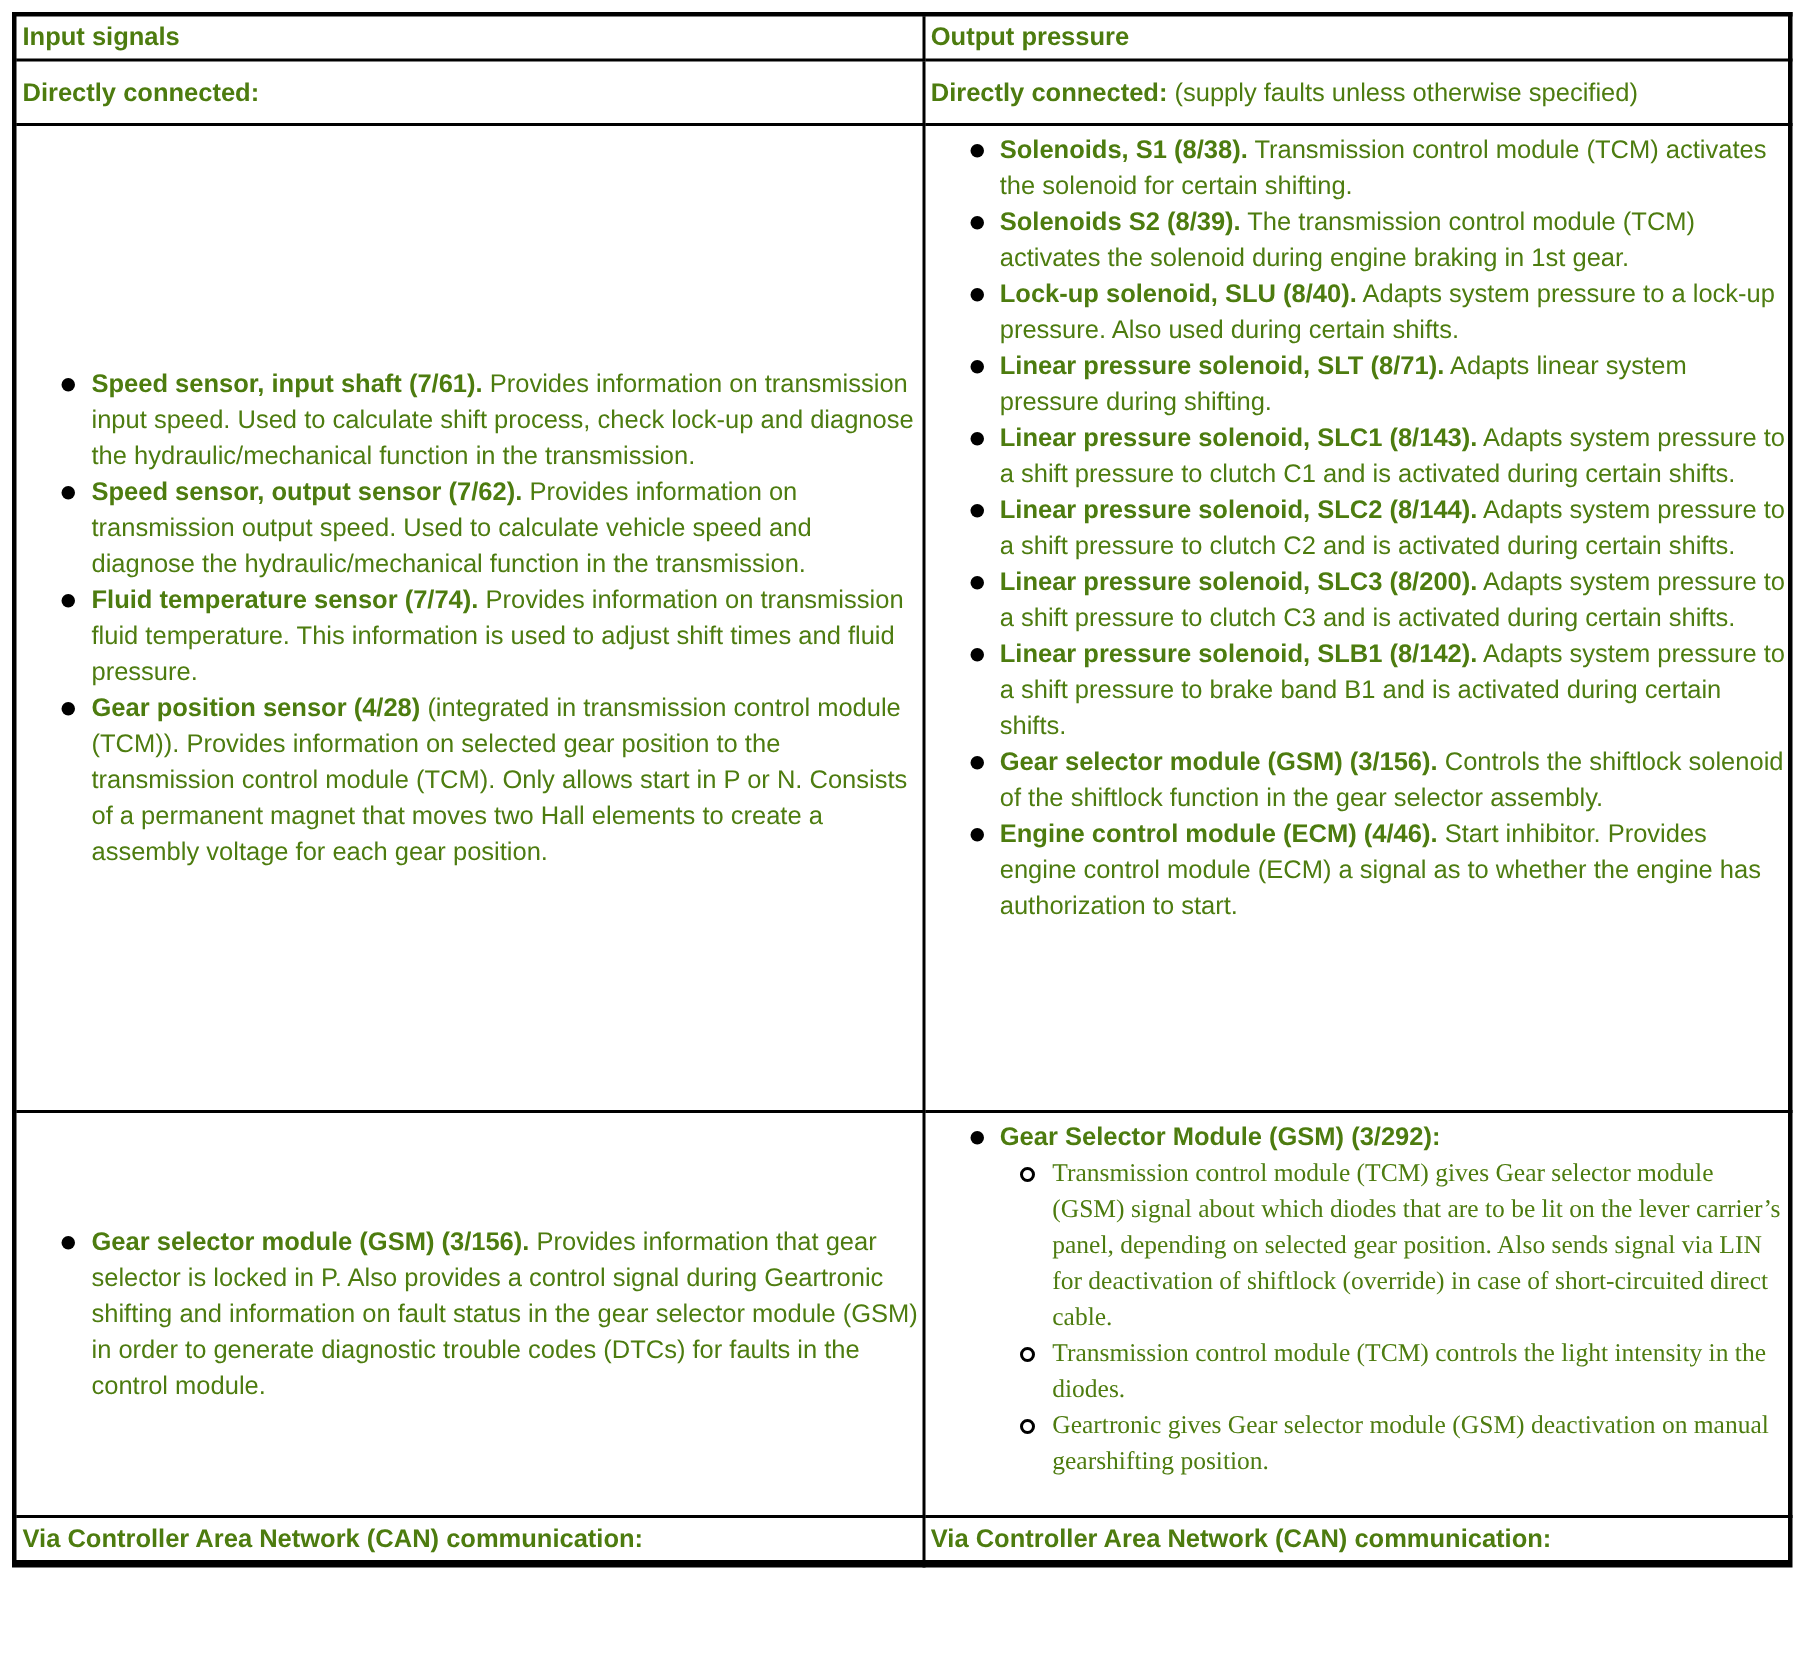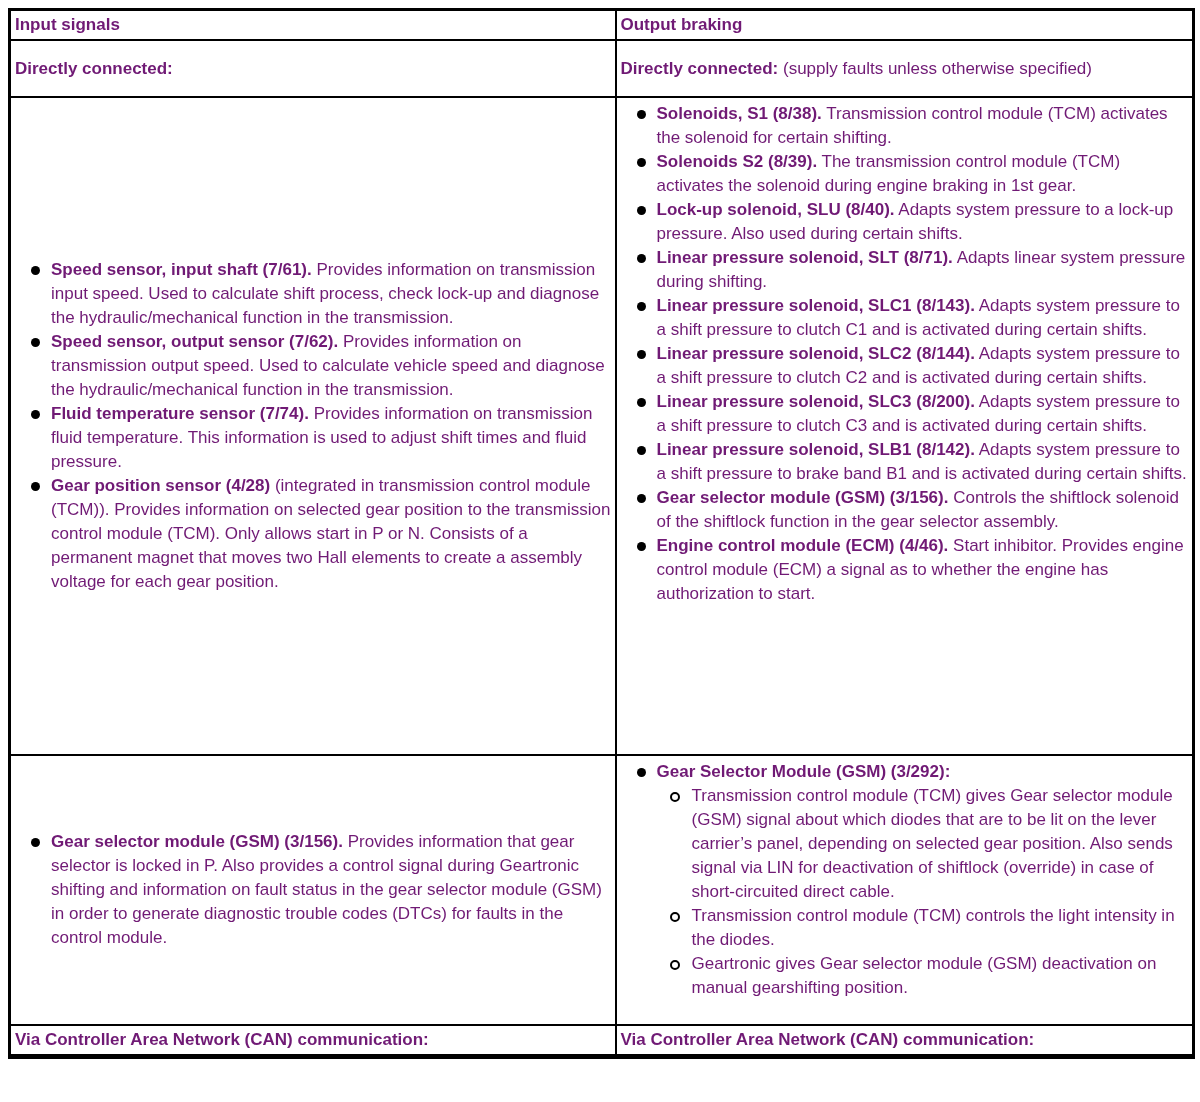--- a/index.html
+++ b/index.html
@@ -7,51 +7,51 @@
     padding: 0;
     background: #ffffff;
   }
   .page {
     width: 1200px;
     height: 1102px;
     background: #ffffff;
     box-sizing: border-box;
     padding: 8px;
     font-family: "Liberation Sans", "DejaVu Sans", sans-serif;
-    color: #701a75;
+    color: #4d7c0f;
   }
   table.signals-table {
     border-collapse: collapse;
     table-layout: fixed;
     width: 1184px;
     border: 3px solid #000000;
     border-bottom-width: 5px;
   }
   col.col-left  { width: 606px; }
   col.col-right { width: 578px; }
   td {
     border: 2px solid #000000;
     padding: 0;
     font-size: 17px;
     line-height: 24px;
     vertical-align: top;
     overflow: hidden;
   }
   .b { font-weight: bold; }
   tr.r-header     { height: 30px; }
-  tr.r-title-tall { height: 57px; }
+  tr.r-title-tall { height: 43px; }
   tr.r-direct     { height: 658px; }
   tr.r-title      { height: 33px; }
   tr.r-serial     { height: 270px; }
   tr.r-can        { height: 30px; }
   td.title {
     vertical-align: middle;
     padding: 2px 4px 2px 4px;
   }
-  td.content { padding: 4px 2px 4px 0; }
+  td.content { padding: 4px 2px 4px 10px; }
   td.v-mid { vertical-align: middle; }
   td.v-top { vertical-align: top; }
   ul.blist {
     list-style: none;
     margin: 0;
     padding: 0;
   }
   ul.blist > li {
     position: relative;
     padding-left: 40px;
@@ -67,20 +67,21 @@
     border-radius: 50%;
   }
   ul.sublist {
     list-style: none;
     margin: 0;
     padding: 0;
   }
   ul.sublist > li {
     position: relative;
     padding-left: 35px; 
+    font-family: Liberation Serif, serif;
   }
   ul.sublist > li::before {
     content: "";
     position: absolute;
     left: 13px;
     top: 8px;
     width: 6px;
     height: 6px;
     border: 2px solid #000000;
     background: transparent;
@@ -96,21 +97,21 @@
         <col class="col-left">
         <col class="col-right">
       </colgroup>
 
     <tbody>
         <tr class="r-header">
       <td class="title">
         <span class="b">Input signals</span>
       </td>
       <td class="title">
-        <span class="b">Output braking</span>
+        <span class="b">Output pressure</span>
       </td>
     </tr>
 
     <tr class="r-title-tall">
       <td class="title">
         <span class="b">Directly connected:</span>
       </td>
       <td class="title">
         <span class="b">Directly connected:</span>
         <span>(supply faults unless otherwise specified)</span>

